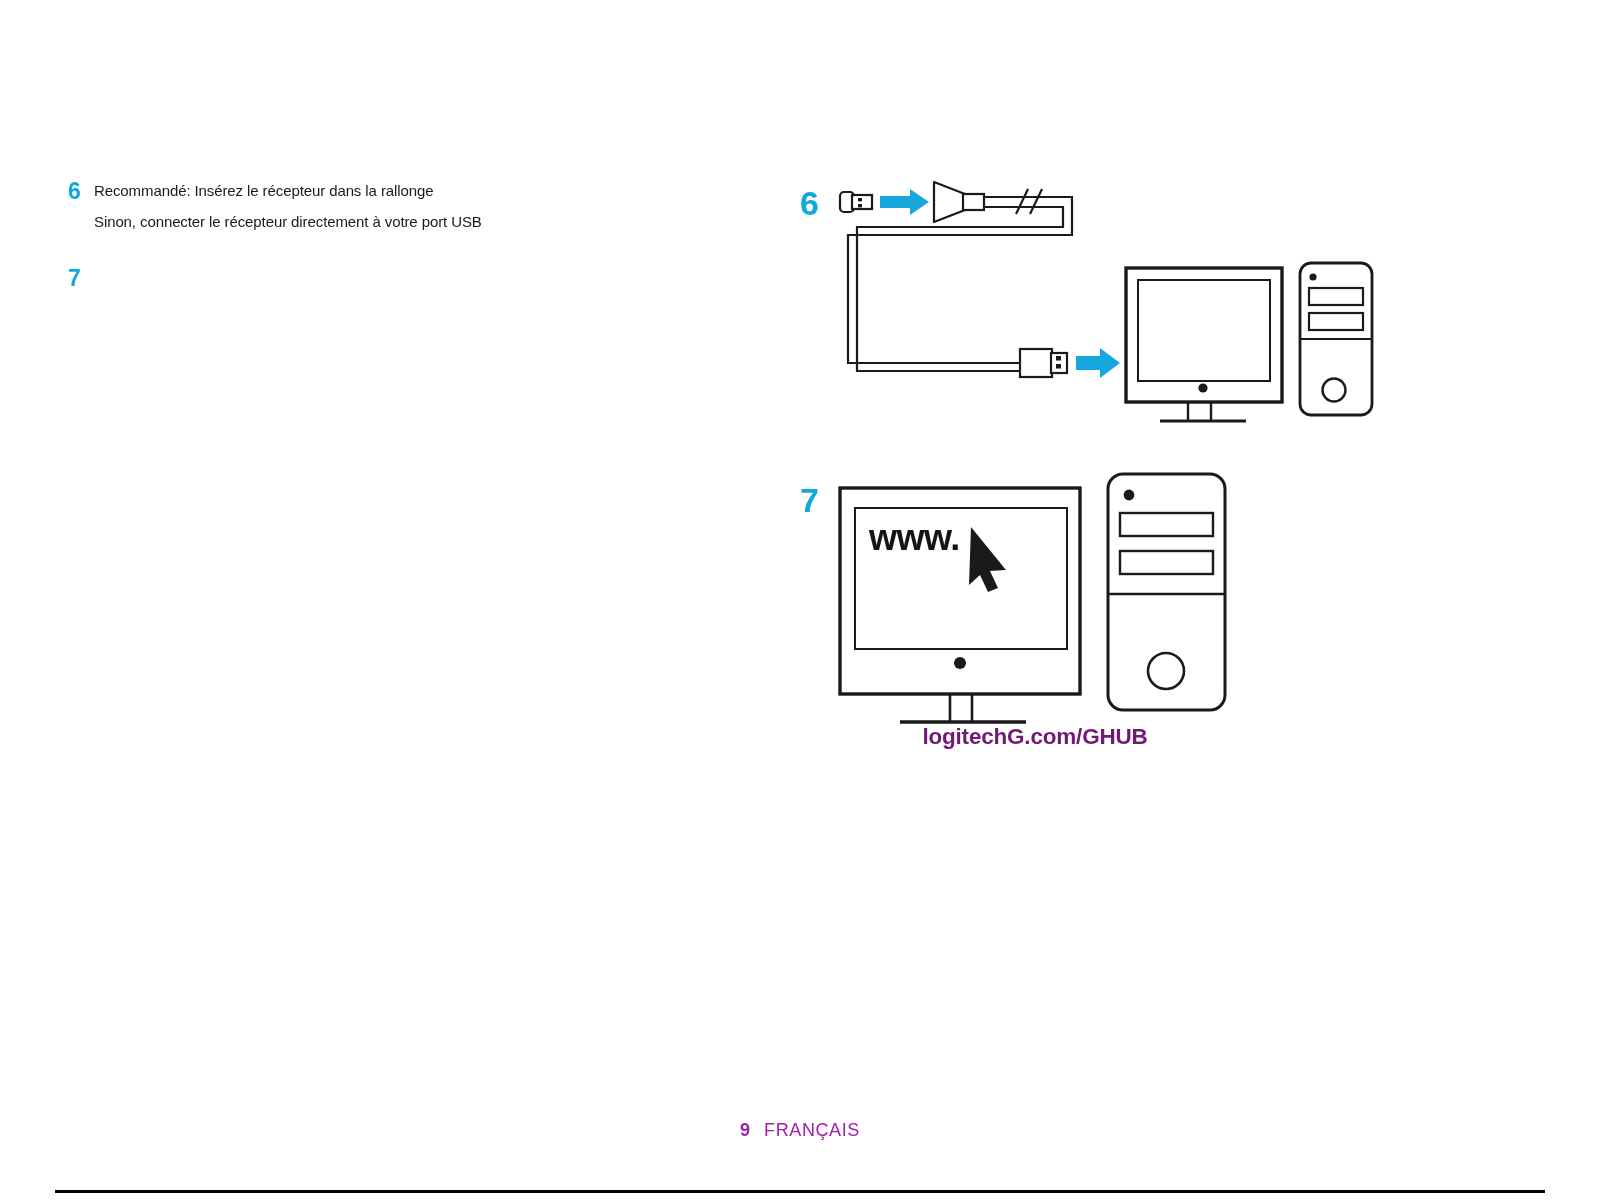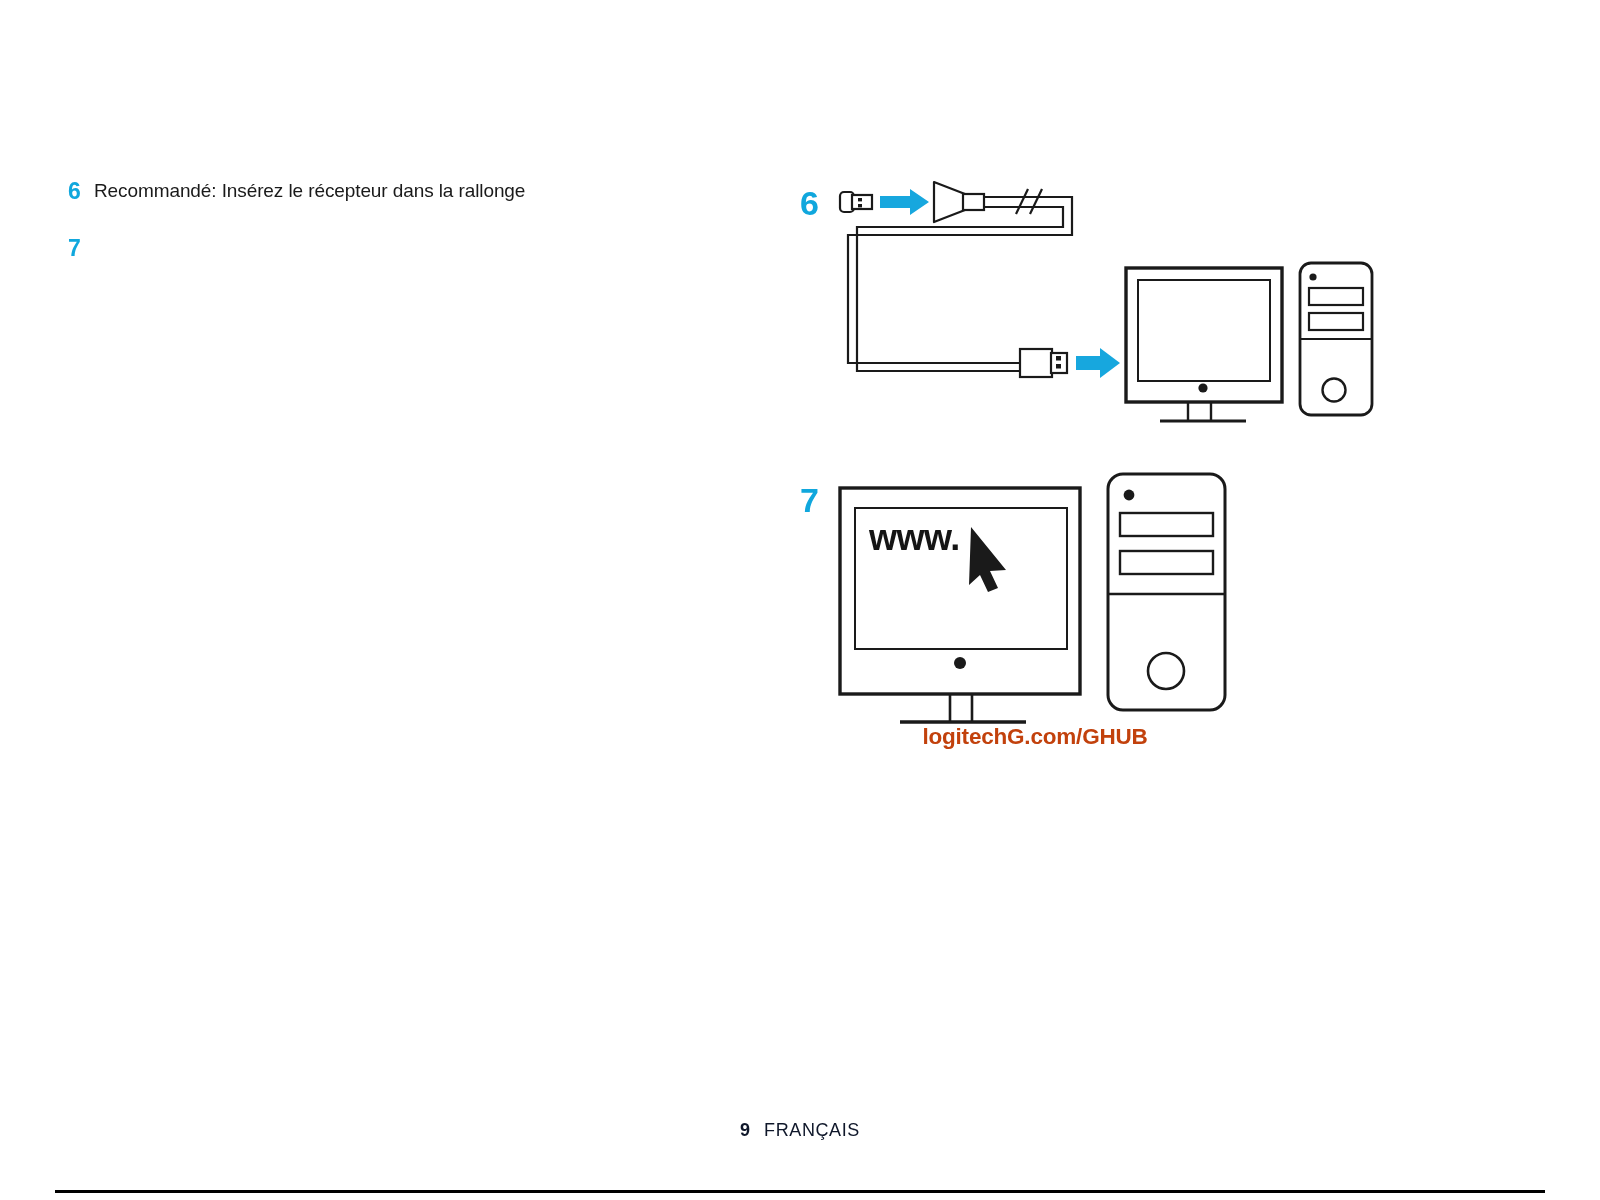--- a/index.html
+++ b/index.html
@@ -30,21 +30,21 @@
   }
   .step-num {
     color: #10a7dd;
     font-size: 23px;
     font-weight: 700;
     line-height: 30px;
     width: 26px;
     flex: 0 0 26px;
   }
   .step-text {
-    font-size: 19px;
+    font-size: 15px;
     line-height: 30.5px;
     color: #1a1a1a;
     letter-spacing: -0.1px;
   }
   .step-text .ln { display: block; }
 
   
   .diagram {
     position: absolute;
     left: 0;
@@ -58,33 +58,33 @@
   .urls {
     position: absolute;
     left: 840px;
     top: 724px;
     width: 390px;
     text-align: center;
   }
   .url-line {
     font-size: 22.5px;
     font-weight: 700;
-    color: #c2410c;
+    color: #701a75;
     letter-spacing: -0.2px;
     margin-bottom: 19px;
   }
 
   
   .footer {
     position: absolute;
     left: 0;
     top: 1120px;
     width: 1600px;
     text-align: center;
-    color: #0f172a;
+    color: #a21caf;
   }
   .footer .pg {
     font-size: 18px;
     font-weight: 700;
     margin-right: 14px;
     display: inline-block;
     vertical-align: baseline;
   }
   .footer .lang {
     font-size: 18px;
@@ -104,20 +104,21 @@
 </style>
 </head>
 <body>
 
 <div class="instructions">
 
   <div class="step-row">
     <div class="step-num">6</div>
     <div class="step-text">
       <span class="ln">Recommandé: Insérez le récepteur dans la rallonge</span>
+      <span class="ln">Sinon, connecter le récepteur directement à votre port USB</span>
     </div>
   </div>
 
   <div class="step-row">
     <div class="step-num">7</div>
   </div>
 
 </div>
 
 <svg class="diagram" viewBox="0 0 1600 1200" width="1600" height="1200">

